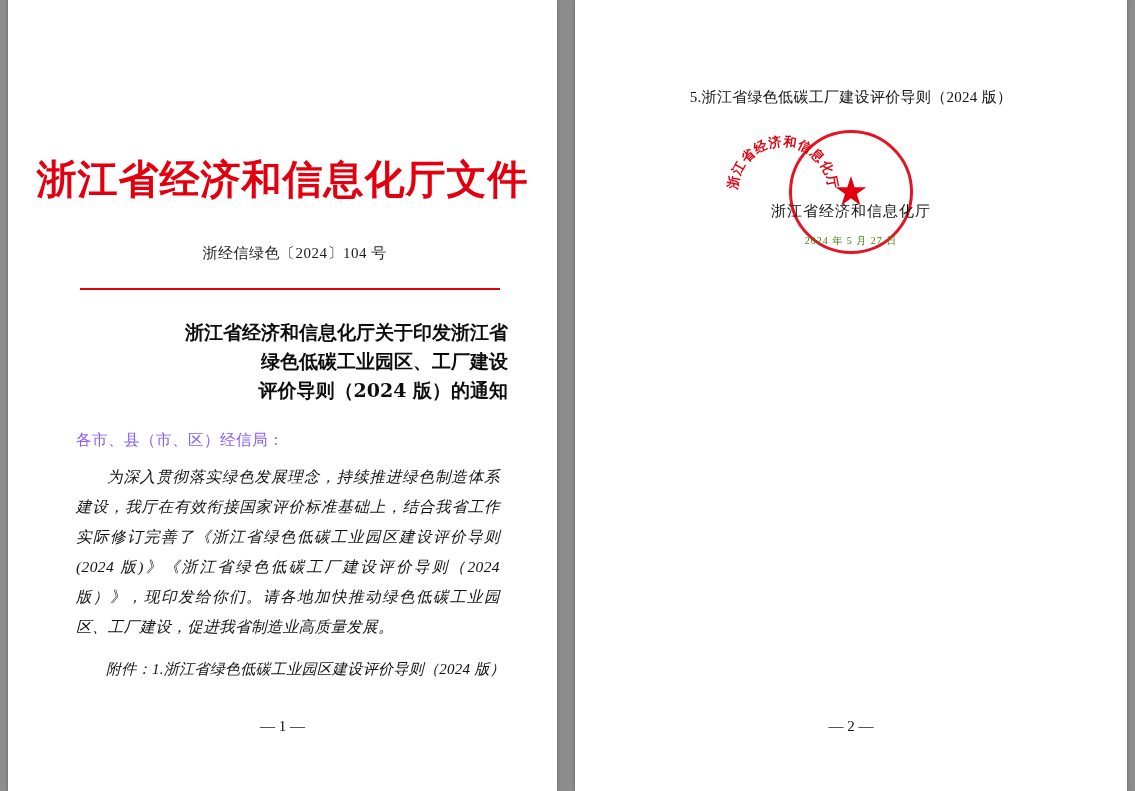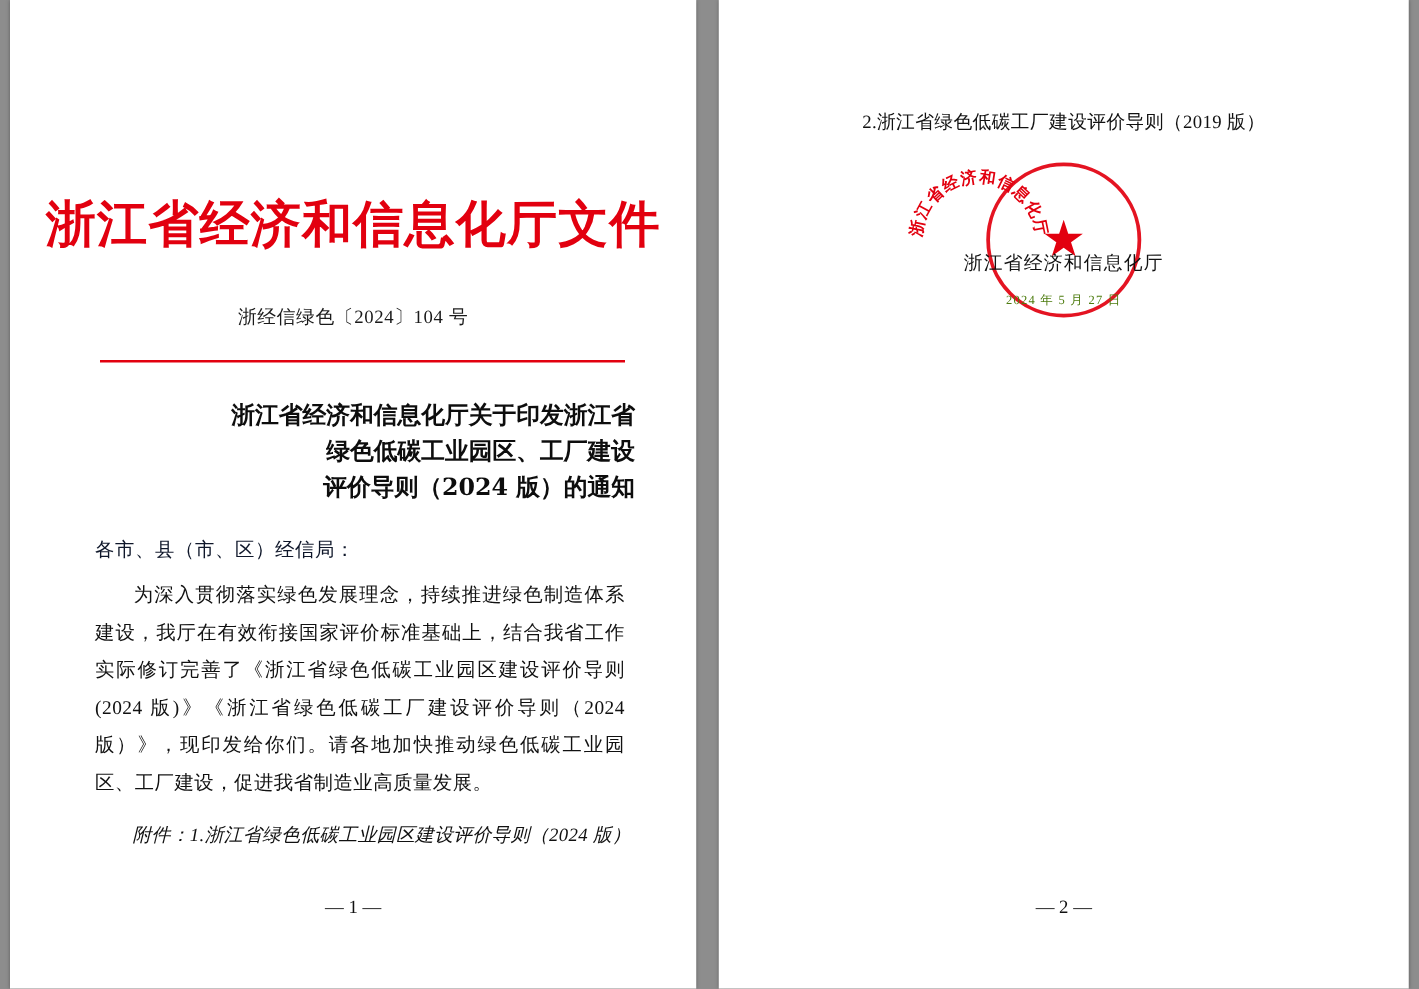--- a/index.html
+++ b/index.html
@@ -57,20 +57,21 @@
 
   .doc-number {
     position: absolute;
     top: 244px;
     left: 0;
     width: 100%;
     text-align: center;
     font-size: 15px;
     color: #1a1a1a;
     letter-spacing: 0.5px;
+    padding-left: 12px;
   }
 
   .red-rule {
     position: absolute;
     top: 288px;
     left: 72px;
     width: 420px;
     height: 2px;
     background: #e2000f;
   }
@@ -86,35 +87,36 @@
     line-height: 29px;
     color: #0d0d0d;
     font-family: "DejaVu Serif", "Liberation Serif", serif;
   }
 
   .salutation {
     position: absolute;
     top: 430px;
     left: 68px;
     font-size: 15.5px;
-    color: #0f172a;
+    color: #8b5cf6;
     letter-spacing: 0.5px;
   }
 
   .body-text {
     position: absolute;
     top: 462px;
     left: 68px;
     width: 424px;
     font-size: 15.5px;
     line-height: 30px;
     color: #111;
     text-align: justify;
     text-indent: 2em;
     letter-spacing: 0.4px;
+    font-style: italic;
   }
 
   .attachment {
     position: absolute;
     top: 655px;
     left: 68px;
     width: 430px;
     font-size: 15px;
     line-height: 28px;
     color: #111;
@@ -255,21 +257,21 @@
 
     <div class="body-text">为深入贯彻落实绿色发展理念，持续推进绿色制造体系建设，我厅在有效衔接国家评价标准基础上，结合我省工作实际修订完善了《浙江省绿色低碳工业园区建设评价导则(2024 版)》《浙江省绿色低碳工厂建设评价导则（2024 版）》，现印发给你们。请各地加快推动绿色低碳工业园区、工厂建设，促进我省制造业高质量发展。</div>
 
     <div class="attachment">附件：1.浙江省绿色低碳工业园区建设评价导则（2024 版）</div>
 
     <div class="page-number">— 1 —</div>
   </div>
 
   <div class="page page-2">
 
-    <div class="attachment-2">2.浙江省绿色低碳工厂建设评价导则（2019 版）</div>
+    <div class="attachment-2">5.浙江省绿色低碳工厂建设评价导则（2024 版）</div>
 
     <div class="seal-block">
       <div class="seal-wrap">
         <div class="seal"></div>
         <svg class="seal-arc" viewBox="0 0 124 124">
           <defs>
             <path id="arcpath" d="M 16,62 A 46,46 0 1 1 108,62"></path>
           </defs>
           <text>
             <textPath href="#arcpath" startOffset="50%" text-anchor="middle">浙江省经济和信息化厅</textPath>

